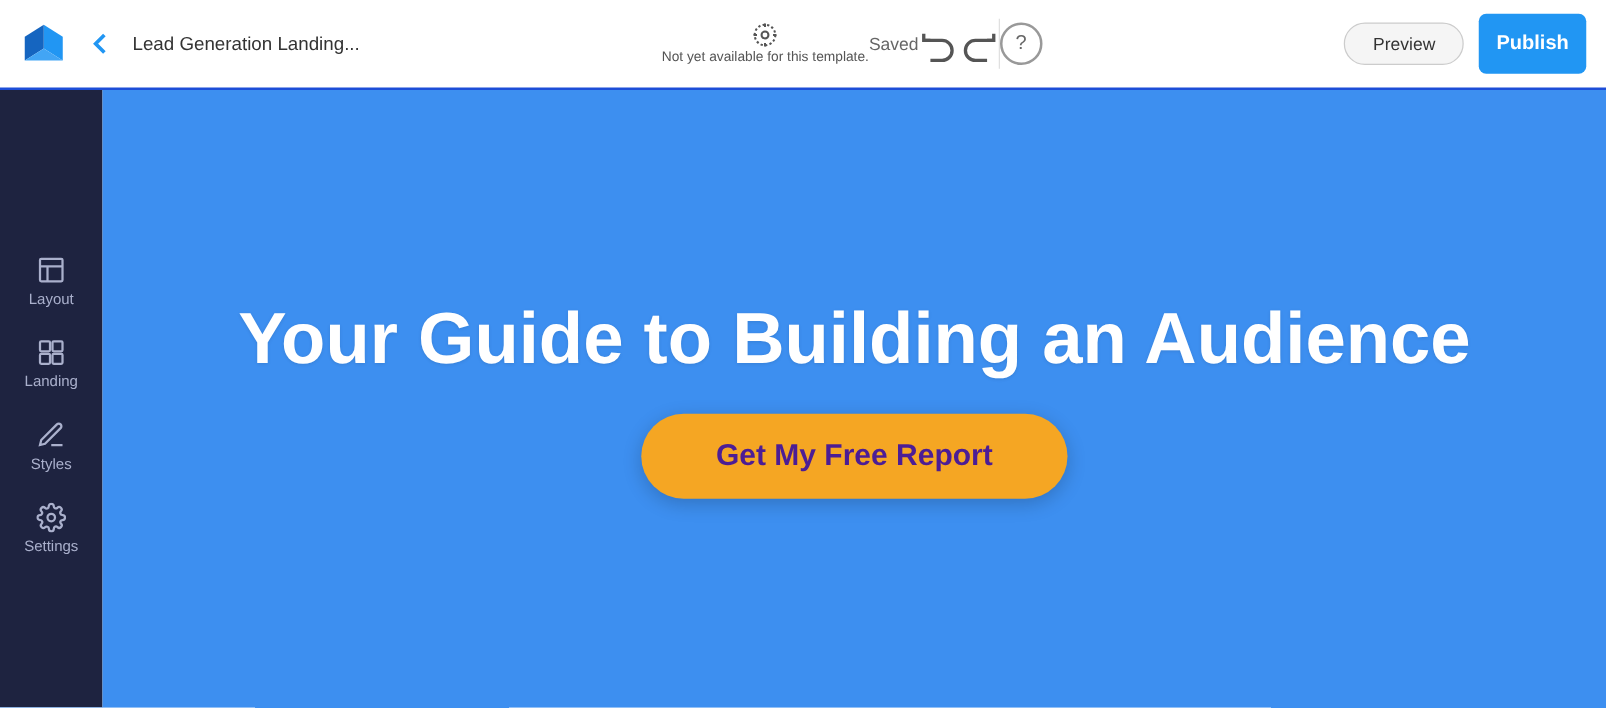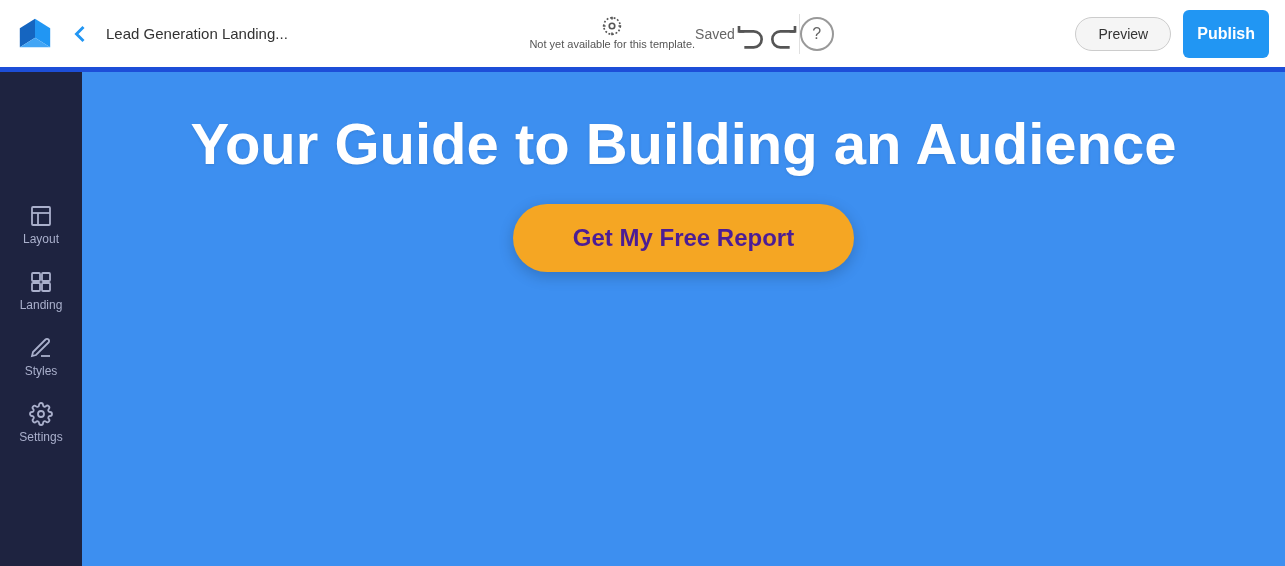--- a/index.html
+++ b/index.html
@@ -5,21 +5,21 @@
     * { margin: 0; padding: 0; box-sizing: border-box; }
     body { width: 1285px; height: 566px; overflow: hidden; font-family: Arial, sans-serif; display: flex; flex-direction: column; }
 
     
     .topbar {
       height: 72px;
       background: #ffffff;
       display: flex;
       align-items: center;
       padding: 0 16px;
-      border-bottom: 5px solid #1d4ed8;
+      border-bottom: 2px solid #1d4ed8;
       flex-shrink: 0;
       gap: 12px;
     }
     .topbar-logo {
       width: 38px; height: 38px;
       display: flex; align-items: center; justify-content: center;
       flex-shrink: 0;
     }
     .topbar-back {
       width: 28px; height: 28px;
@@ -107,20 +107,21 @@
     .sidebar-item svg { width: 24px; height: 24px; }
     .sidebar-item-label { font-size: 12px; }
 
     
     .canvas {
       flex: 1;
       background: #3d8ff0;
       display: flex;
       flex-direction: column;
       align-items: center;
+      justify-content: center;
       padding: 40px 20px;
       text-align: center;
     }
     .canvas-headline {
       font-size: 58px;
       font-weight: 900;
       color: #ffffff;
       line-height: 1.1;
       max-width: 1000px;
       margin-bottom: 28px;

